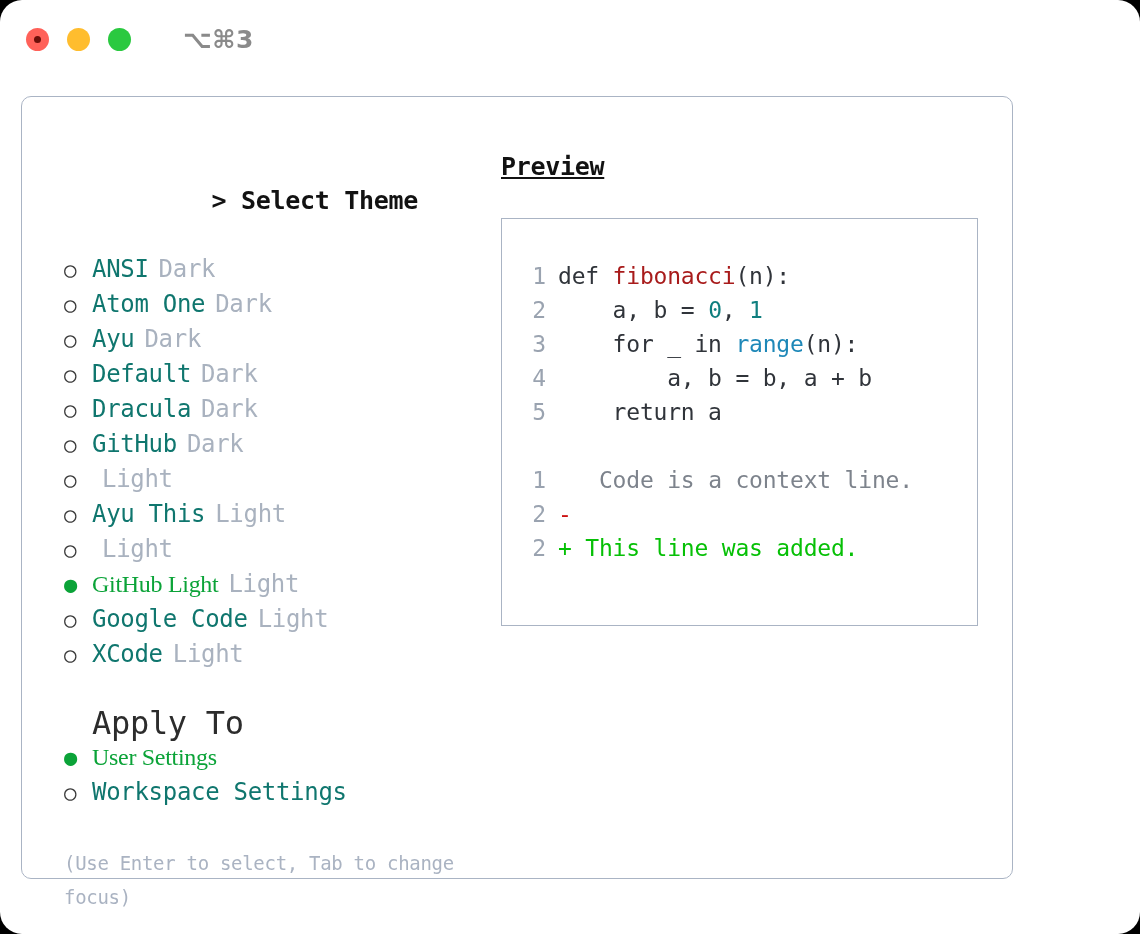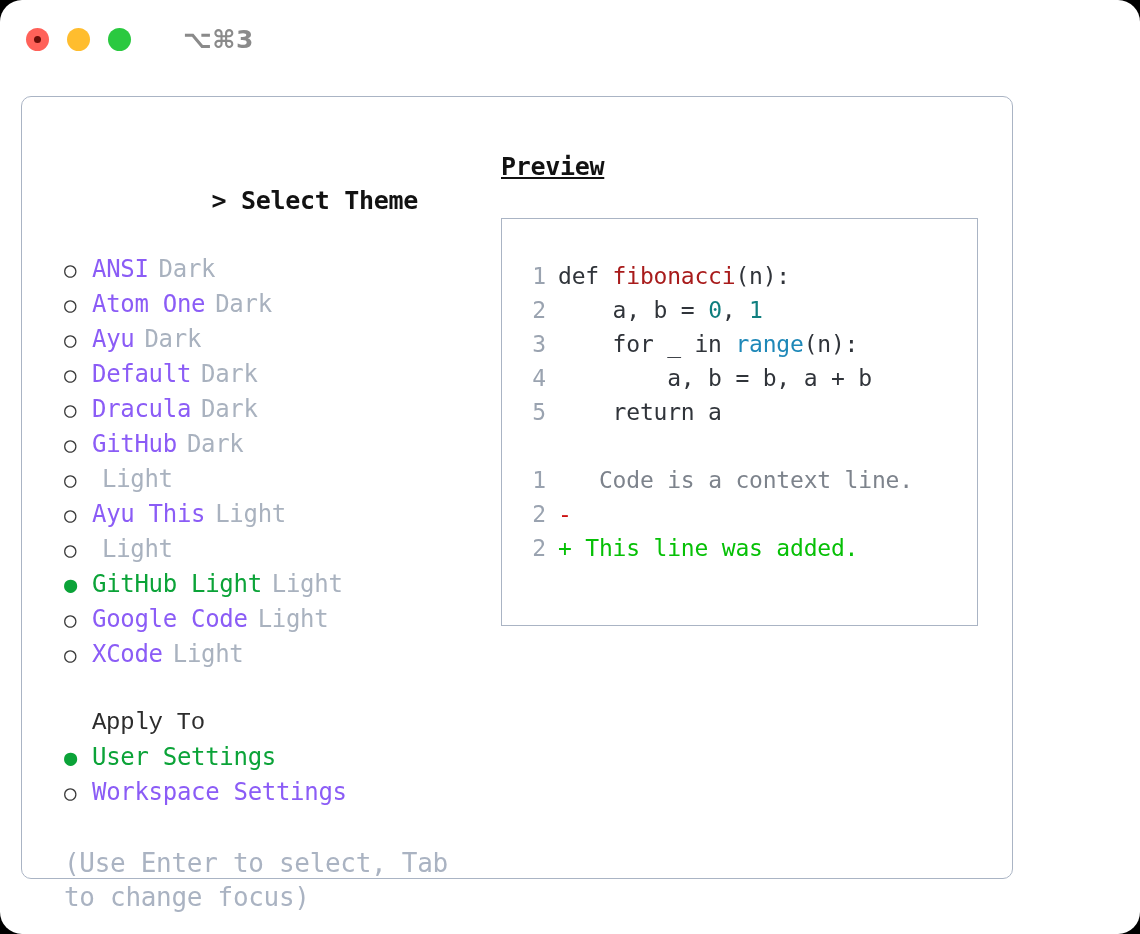--- a/index.html
+++ b/index.html
@@ -116,39 +116,38 @@
     letter-spacing: -0.3px;
   }
   .bullet {
     width: 28px;
     flex: 0 0 28px;
     font-size: 21px;
     color: #3b3b3b;
     line-height: 34px;
   }
   .bullet.sel { color: #0ba338; font-size: 22px; }
-  .item-name { color: #8b5cf6; }
-  .item.selected .item-name { color: #0ba338; }
+  .item-name { color: #0f766e; }
+  .item.selected .item-name { color: #0ba338; font-family: Liberation Serif, serif; }
   .item-kind  { color: #a9b2bf; padding-left: 10px; }
 
   .section-gap { height: 34px; }
 
   .apply-label {
-    font-size: 24px;
+    font-size: 32px;
     color: #2c2c2c;
     line-height: 34px;
     padding-left: 28px;
     white-space: pre;
     letter-spacing: -0.3px;
-    font-family: Liberation Mono, monospace;
   }
 
   .hint {
     margin-top: 36px;
-    font-size: 26px;
+    font-size: 19px;
     color: #aab3c2;
     line-height: 34px;
     width: 400px;
     letter-spacing: -0.3px;
   }
 
   
   .right-col {
     position: absolute;
     left: 479px;

